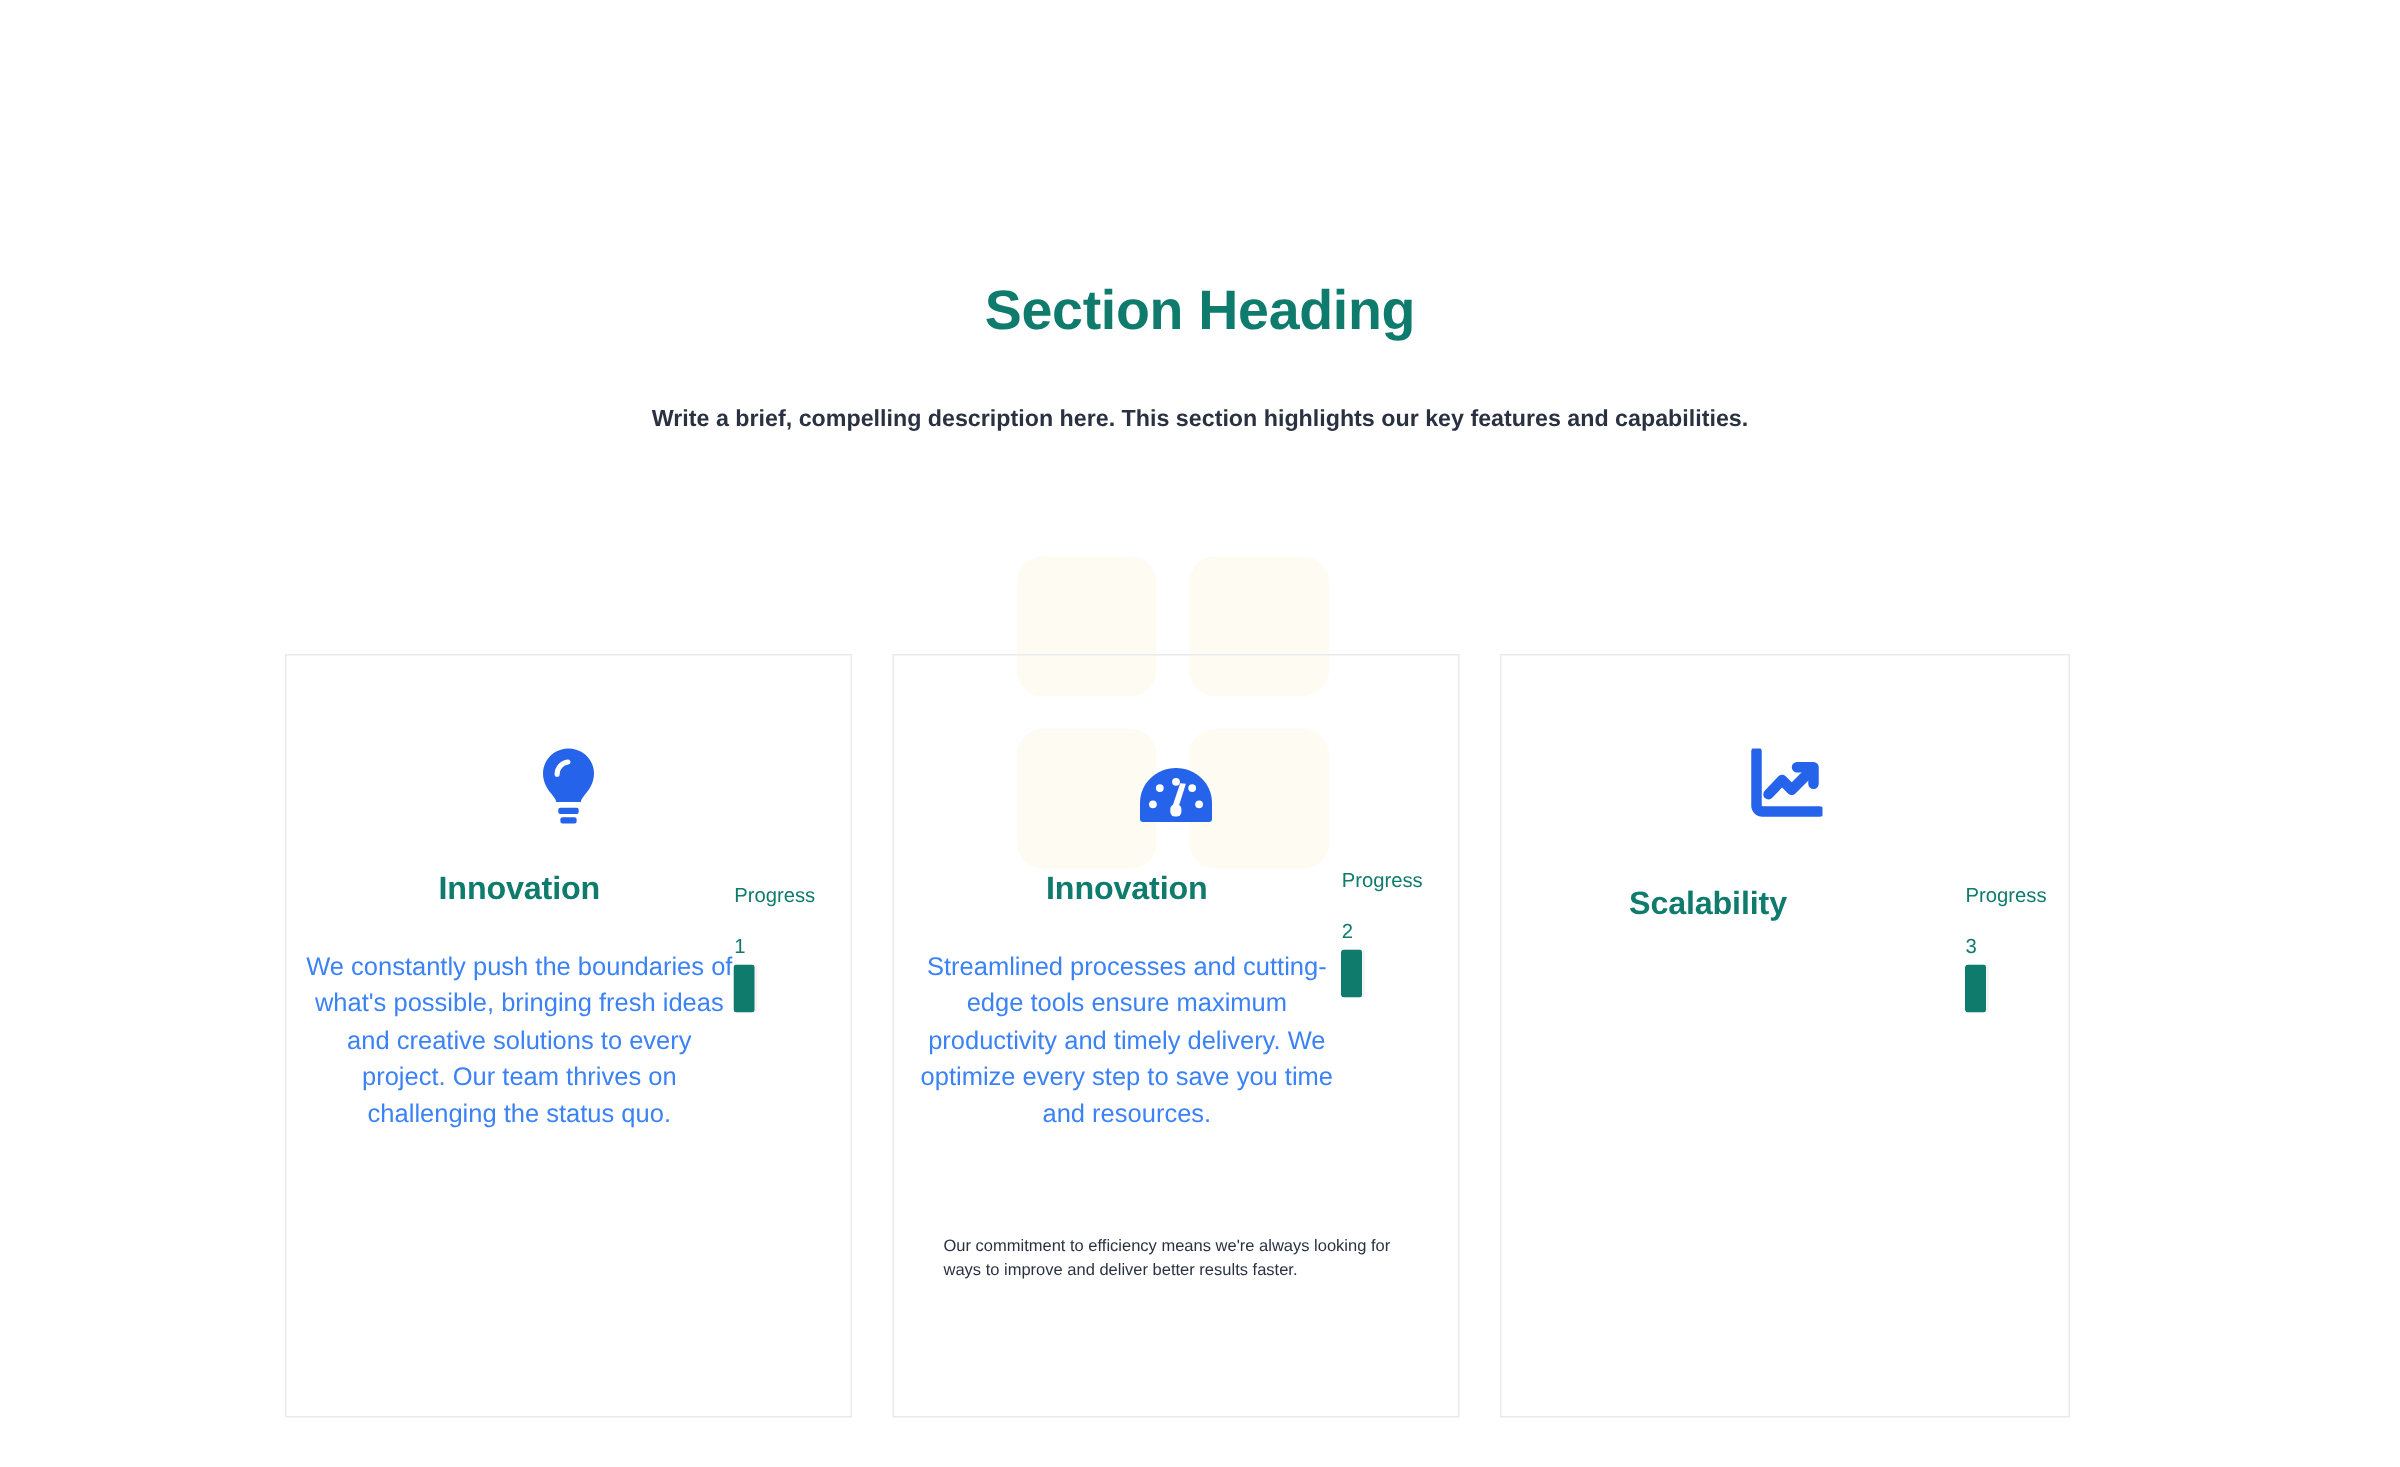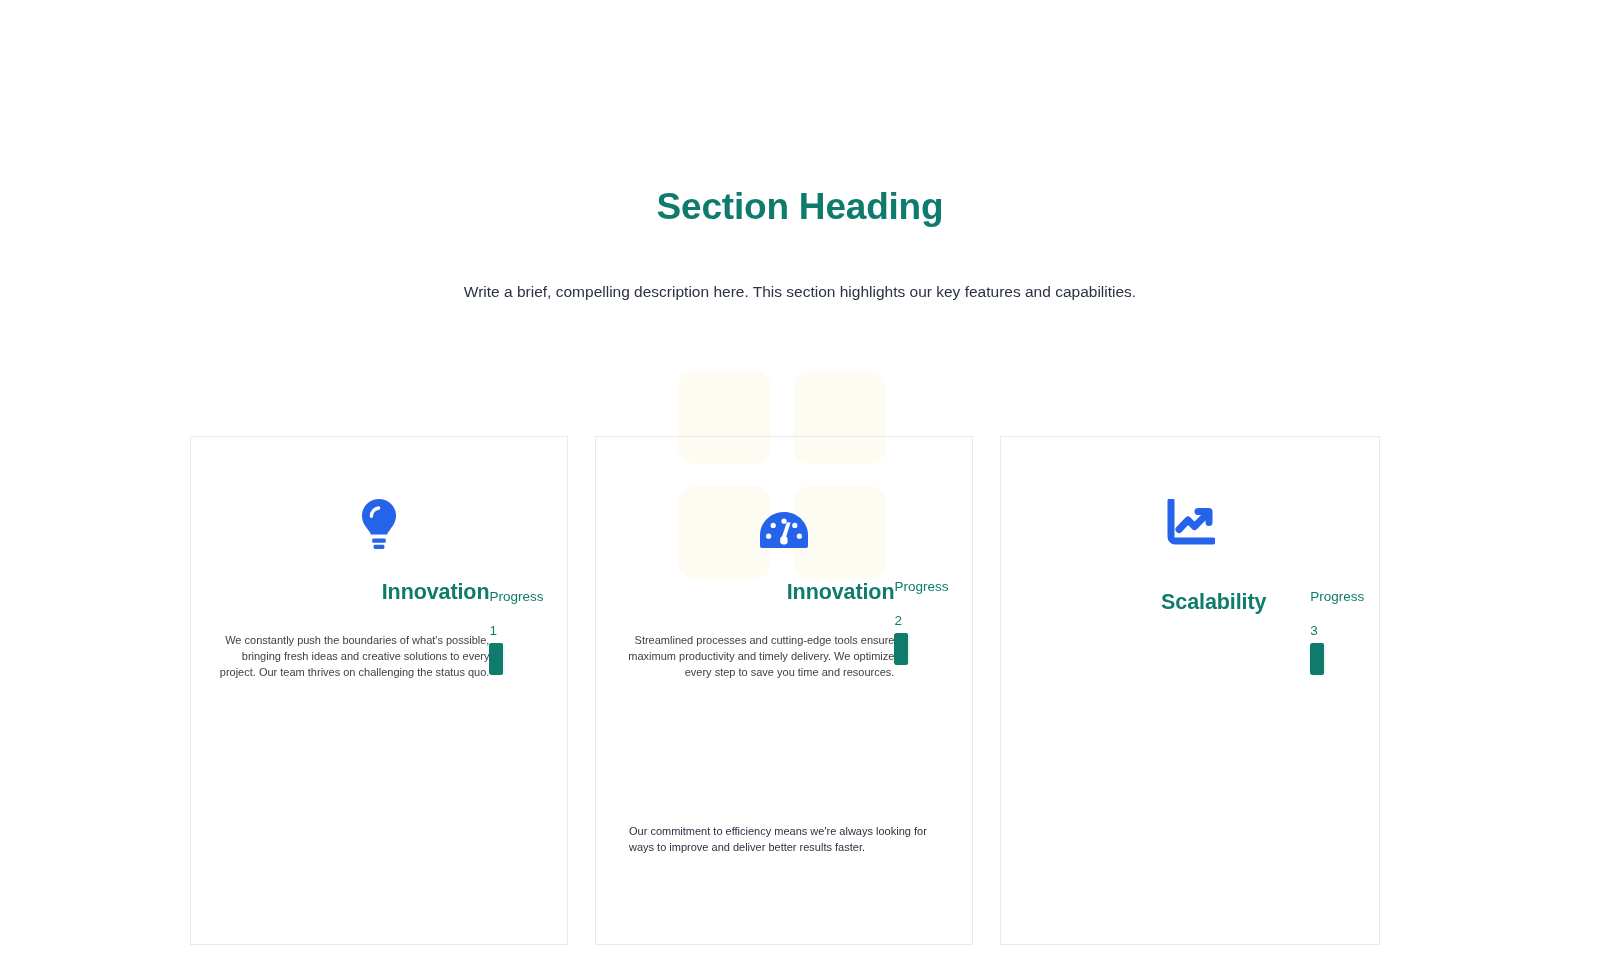--- a/index.html
+++ b/index.html
@@ -33,24 +33,24 @@
   }
   .section-heading {
     margin: 0;
     font-size: 37px;
     font-weight: bold;
     color: #0f7b6c;
     letter-spacing: -0.2px;
     line-height: 1.2;
   }
   .section-subtitle {
-    margin: 12px;
+    margin: 0;
     padding-top: 39px;
     font-size: 15.5px;
-    font-weight: 400;
+    font-weight: 700;
     color: #2a3242;
     line-height: 1.5;
   }
 
   
   .deco-grid {
     position: absolute;
     left: 678px;
     top: 371px;
     width: 214px;
@@ -118,37 +118,37 @@
     display: flex;
     align-items: flex-start;
   }
   .card-2 .card-body { top: 142px; }
   .card-3 .card-body { top: 152px; gap: 44px; }
 
   .text-col {
     width: 300px;
     padding-left: 12px;
     box-sizing: border-box;
-    text-align: right;
+    text-align: center;
   }
   .card-3 .text-col { width: 300px; padding-left: 10px; }
 
   .card-title {
     margin: 0;
     font-size: 21.5px;
     font-weight: bold;
     color: #0f7b6c;
     line-height: 1.25;
     letter-spacing: -0.1px;
   }
   .card-text {
     margin: 0;
     padding-top: 27px;
-    font-size: 11px;
-    color: #404040;
+    font-size: 17px;
+    color: #3b82f6;
     line-height: 1.44;
   }
 
   .progress-col {
     width: 78px;
     padding-top: 10px;
     text-align: left;
   }
   .card-2 .progress-col { padding-top: 0px; }
   .card-3 .progress-col { padding-top: 0px; }

